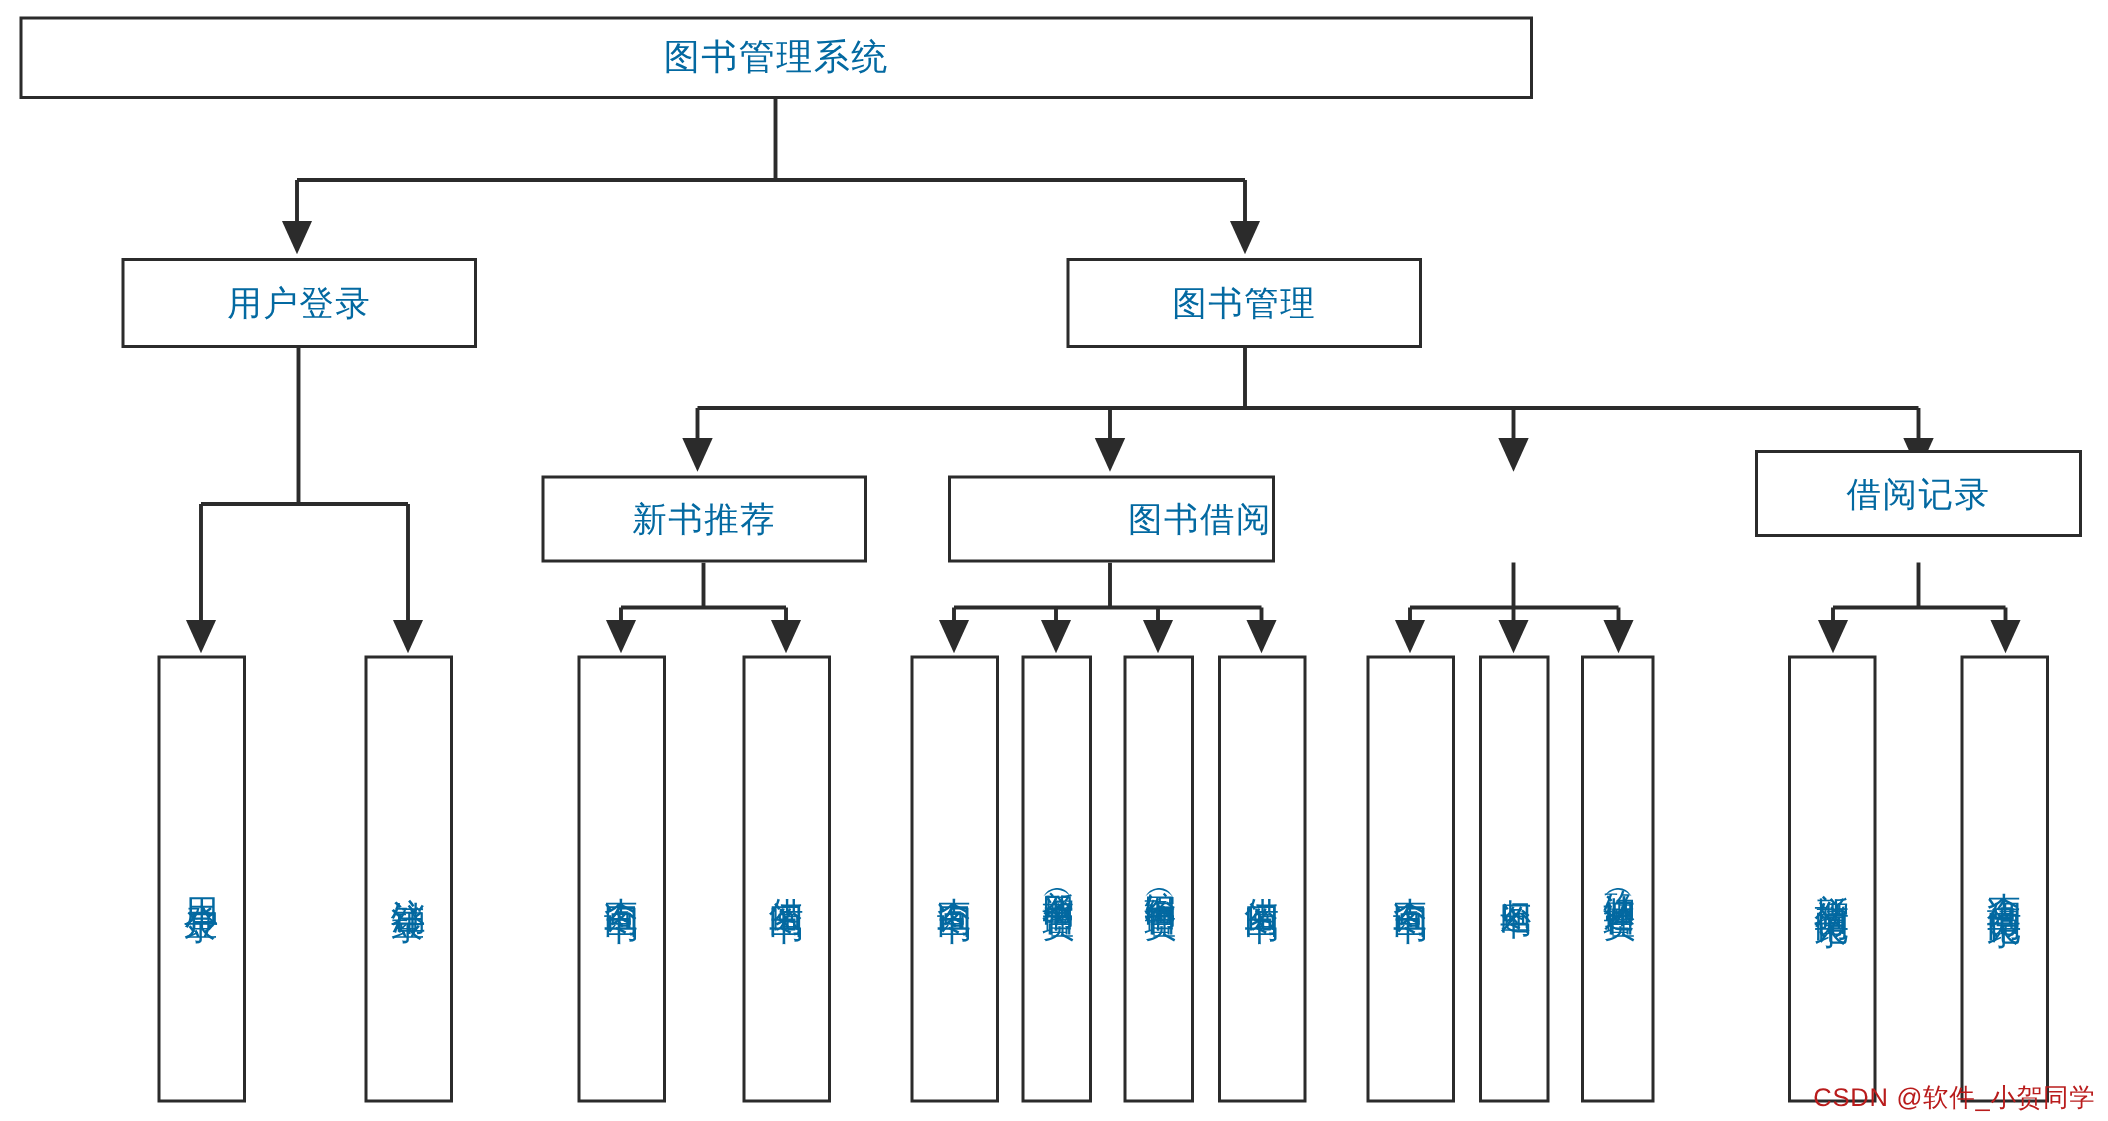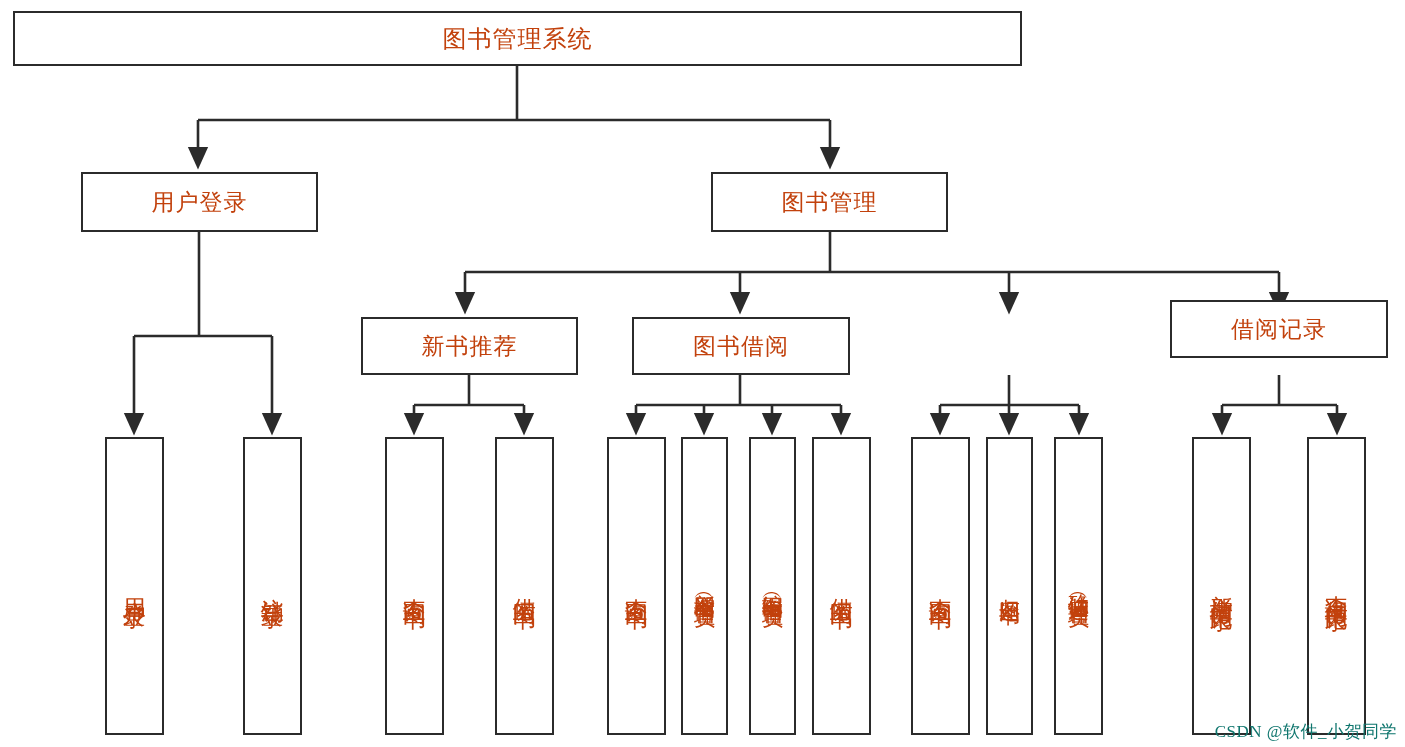--- a/index.html
+++ b/index.html
@@ -33,21 +33,21 @@
     background: #ffffff;
     display: flex;
     align-items: center;
     justify-content: center;
     text-align: center;
   }
   .node .label {
     font-size: 23px;
     line-height: 1.25;
     letter-spacing: 1px;
-    color: #c2410c;
+    color: #0369a1;
     white-space: nowrap;
   }
   .node.root .label { font-size: 24px; }
   .node.leaf {
     align-items: center;
   }
   .node.leaf .label {
     writing-mode: vertical-rl;
     text-orientation: upright;
     white-space: normal;
@@ -59,24 +59,23 @@
   .node.leaf.narrow .label {
     font-size: 21px;
     letter-spacing: 2px;
     max-height: 290px;
   }
   #watermark {
     position: absolute;
     right: 8px;
     bottom: 4px;
     font-size: 17px;
-    color: #0f766e;
+    color: #b91c1c;
     letter-spacing: 0.5px;
     white-space: nowrap;
-    font-family: Liberation Serif, serif;
   }
 </style>
 </head>
 <body>
 
 <div id="canvas">
 
   <svg id="wires" viewBox="0 0 1405 747">
     <defs>
       <marker id="arrowhead" markerWidth="9" markerHeight="9" refX="4.2" refY="4.5" orient="auto" markerUnits="strokeWidth">
@@ -134,21 +133,21 @@
   <div class="node" style="left:81px; top:172px; width:237px; height:60px;">
     <span class="label">用户登录</span>
   </div>
   <div class="node" style="left:361px; top:317px; width:217px; height:58px;">
     <span class="label">新书推荐</span>
   </div>
 
   <div class="node" style="left:711px; top:172px; width:237px; height:60px;">
     <span class="label">图书管理</span>
   </div>
-  <div class="node" style="left:632px; top:317px; width:218px; height:58px;">
+  <div class="node" style="left:632px; top:317px; width:218px; height:58px;justify-content:flex-end;">
     <span class="label">图书借阅</span>
   </div>
   <div class="node" style="left:1170px; top:300px; width:218px; height:58px;">
     <span class="label">借阅记录</span>
   </div>
 
   <div class="node leaf" style="left:105px; top:437px; width:59px; height:298px;">
     <span class="label">用户登录</span>
   </div>
   <div class="node leaf" style="left:243px; top:437px; width:59px; height:298px;">

